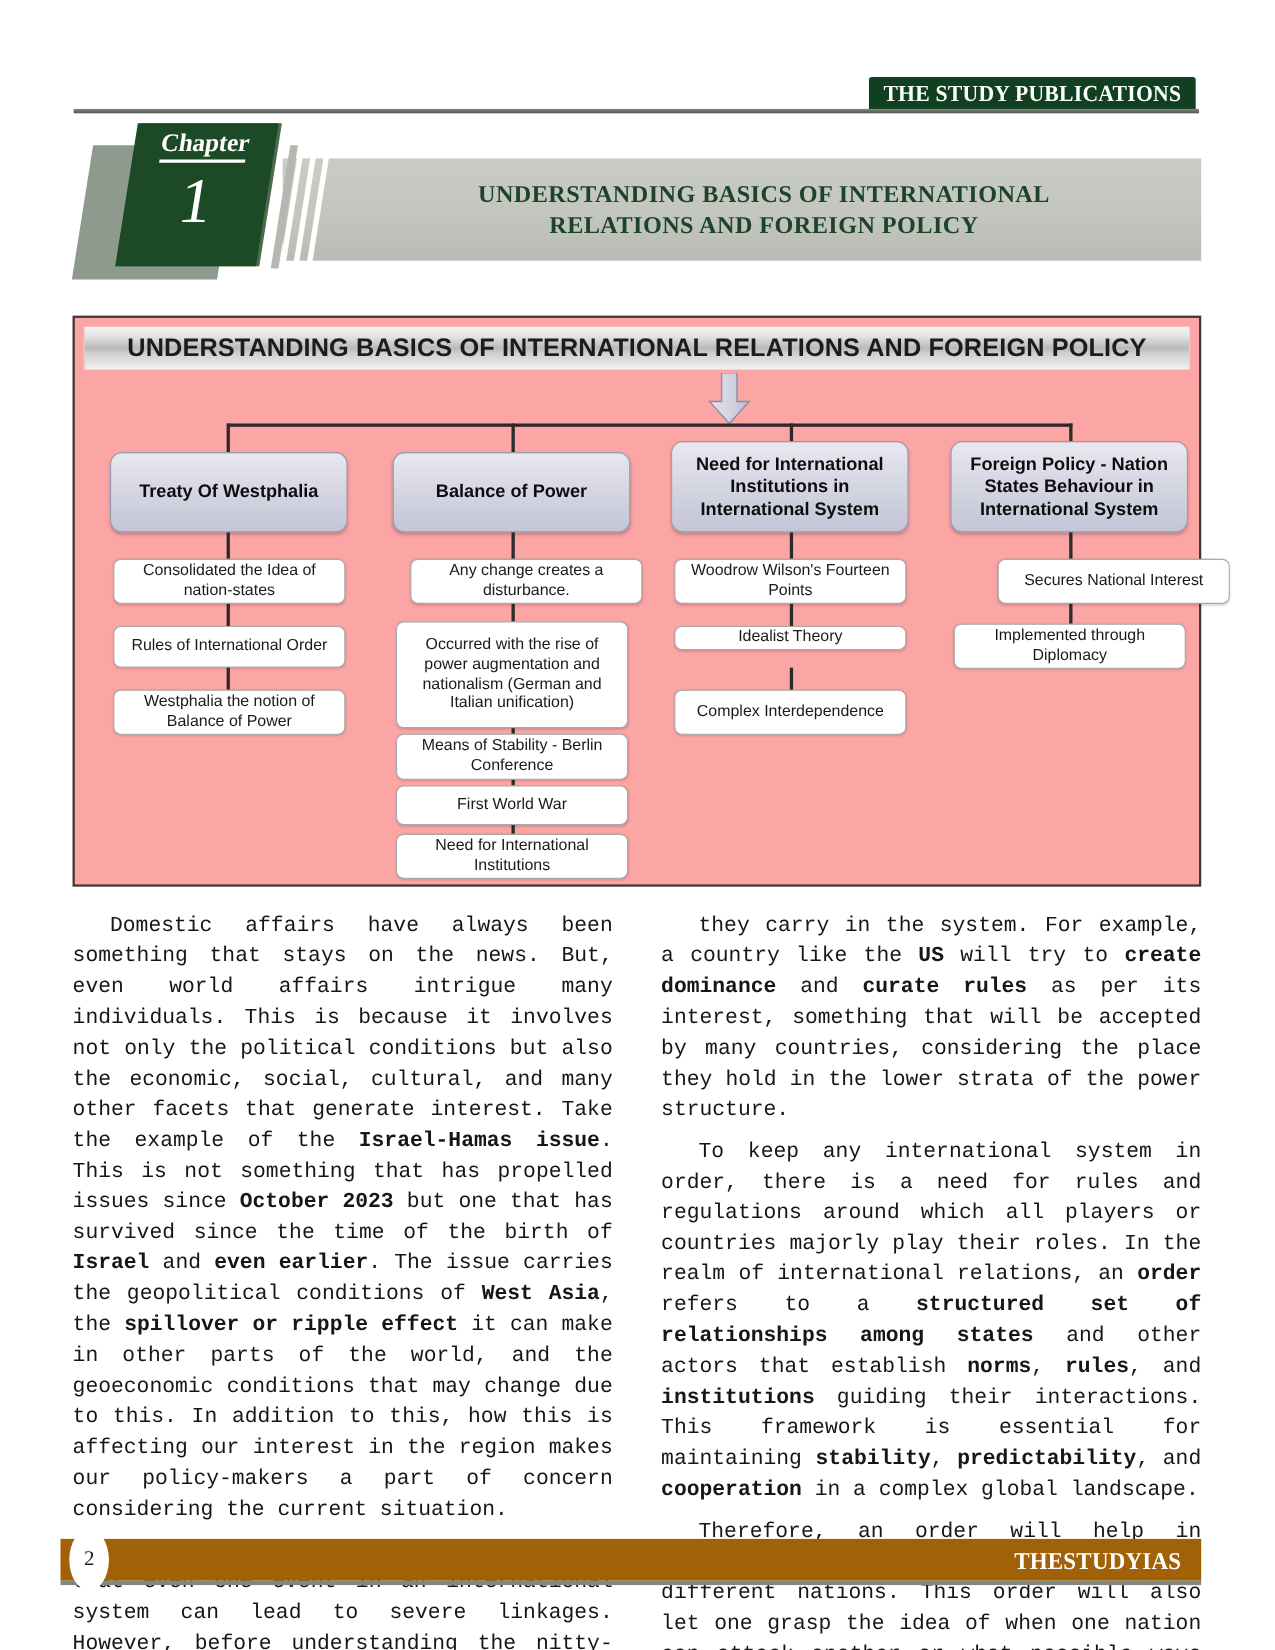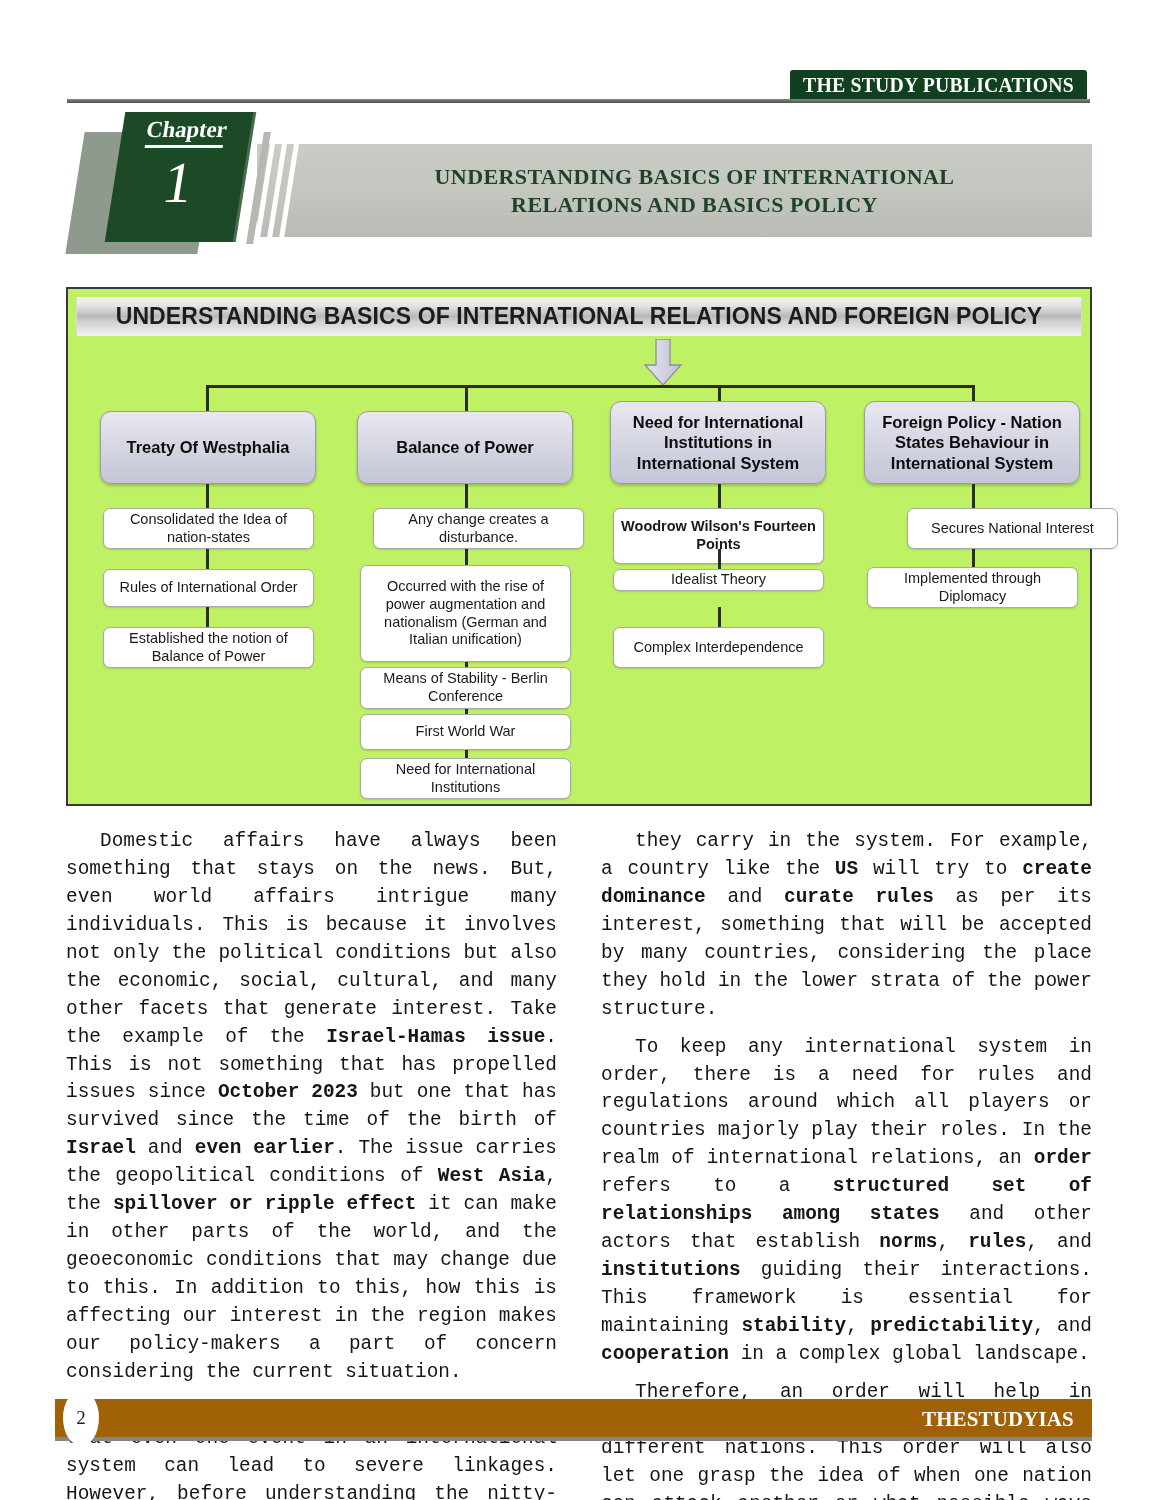--- a/index.html
+++ b/index.html
@@ -88,21 +88,21 @@
   .chap-rule{width:78px;height:3px;background:#ffffff;margin:3px 0 0 0;}
   .chap-num{
     color:#ffffff;font-family:"Liberation Serif", serif;font-weight:normal;
     font-size:58px;line-height:1;margin-top:6px;
   }
 
   
   .fc-outer{
     position:absolute;left:66px;top:287px;width:1026px;height:519px;
     border:2px solid #3a3a3a;
-    background:#bef264;
+    background:#fca5a5;
     box-sizing:border-box;
   }
   .fc-title{
     position:absolute;left:8px;top:8px;width:1006px;height:39px;
     background:linear-gradient(to bottom,#f4f4f4 0%,#e4e4e4 22%,#b9b9b9 50%,#cfcfcf 62%,#f2f2f2 100%);
     display:flex;align-items:center;justify-content:center;
     font-family:"Liberation Sans", sans-serif;
     font-weight:bold;font-size:23px;color:#1c1c1c;
     letter-spacing:0.1px;
     border-left:1px solid #d9d9d9;border-right:1px solid #d9d9d9;
@@ -201,21 +201,21 @@
 
 <div class="chapter-wrap">
   <div class="title-band"></div>
   <div class="slash-g"></div>
   <div class="slash s1"></div>
   <div class="slash s2"></div>
   <div class="slash s3"></div>
 
   <div class="title-band-text">
     <div>UNDERSTANDING  BASICS OF INTERNATIONAL</div>
-    <div>RELATIONS AND BASICS POLICY</div>
+    <div>RELATIONS AND FOREIGN POLICY</div>
   </div>
 
   <div class="chap-shadow"></div>
   <div class="chap-box"></div>
   <div class="chap-inner">
     <div class="chap-word">Chapter</div>
     <div class="chap-rule"></div>
     <div class="chap-num">1</div>
   </div>
 </div>
@@ -241,37 +241,37 @@
     <div class="vline" style="left:397px;top:96px;height:26px;"></div>
     <div class="vline" style="left:650px;top:96px;height:16px;"></div>
     <div class="vline" style="left:904px;top:96px;height:16px;"></div>
 
     <div class="n1" style="left:32px;top:122px;width:216px;height:73px;">Treaty Of Westphalia</div>
     <div class="vline" style="left:138px;top:195px;height:24px;"></div>
     <div class="n2" style="left:35px;top:219px;width:211px;height:41px;">Consolidated the Idea of nation-states</div>
     <div class="vline" style="left:138px;top:260px;height:20px;"></div>
     <div class="n2" style="left:35px;top:280px;width:211px;height:38px;">Rules of International Order</div>
     <div class="vline" style="left:138px;top:318px;height:20px;"></div>
-    <div class="n2" style="left:35px;top:338px;width:211px;height:41px;">Established the notion of Balance of Power</div>
+    <div class="n2" style="left:35px;top:338px;width:211px;height:41px;">Westphalia the notion of Balance of Power</div>
 
     <div class="n1" style="left:289px;top:122px;width:216px;height:73px;">Balance of Power</div>
     <div class="vline" style="left:397px;top:195px;height:24px;"></div>
     <div class="n2" style="left:292px;top:219px;width:211px;height:41px;margin-left:13px;">Any change creates a disturbance.</div>
     <div class="vline" style="left:397px;top:260px;height:16px;"></div>
     <div class="n2" style="left:292px;top:276px;width:211px;height:97px;">Occurred with the rise of power augmentation and nationalism (German and Italian unification)</div>
     <div class="vline" style="left:397px;top:373px;height:5px;"></div>
     <div class="n2" style="left:292px;top:378px;width:211px;height:42px;text-align:center;">Means of Stability - Berlin Conference</div>
     <div class="vline" style="left:397px;top:420px;height:5px;"></div>
     <div class="n2" style="left:292px;top:425px;width:211px;height:36px;">First World War</div>
     <div class="vline" style="left:397px;top:461px;height:8px;"></div>
     <div class="n2" style="left:292px;top:469px;width:211px;height:41px;">Need for International Institutions</div>
 
     <div class="n1" style="left:542px;top:112px;width:216px;height:83px;">Need for International Institutions in International System</div>
     <div class="vline" style="left:650px;top:195px;height:24px;"></div>
-    <div class="n2" style="left:545px;top:219px;width:211px;height:56px;font-weight:bold;">Woodrow Wilson's Fourteen Points</div>
+    <div class="n2" style="left:545px;top:219px;width:211px;height:41px;">Woodrow Wilson's Fourteen Points</div>
     <div class="vline" style="left:650px;top:260px;height:20px;"></div>
     <div class="n2" style="left:545px;top:280px;width:211px;height:22px;">Idealist Theory</div>
     <div class="vline" style="left:650px;top:318px;height:20px;"></div>
     <div class="n2" style="left:545px;top:338px;width:211px;height:41px;">Complex Interdependence</div>
 
     <div class="n1" style="left:796px;top:112px;width:216px;height:83px;">Foreign Policy - Nation States Behaviour in International System</div>
     <div class="vline" style="left:904px;top:195px;height:24px;"></div>
     <div class="n2" style="left:799px;top:219px;width:211px;height:41px;margin-left:40px;">Secures National Interest</div>
     <div class="vline" style="left:904px;top:260px;height:18px;"></div>
     <div class="n2" style="left:799px;top:278px;width:211px;height:41px;">Implemented through Diplomacy</div>

